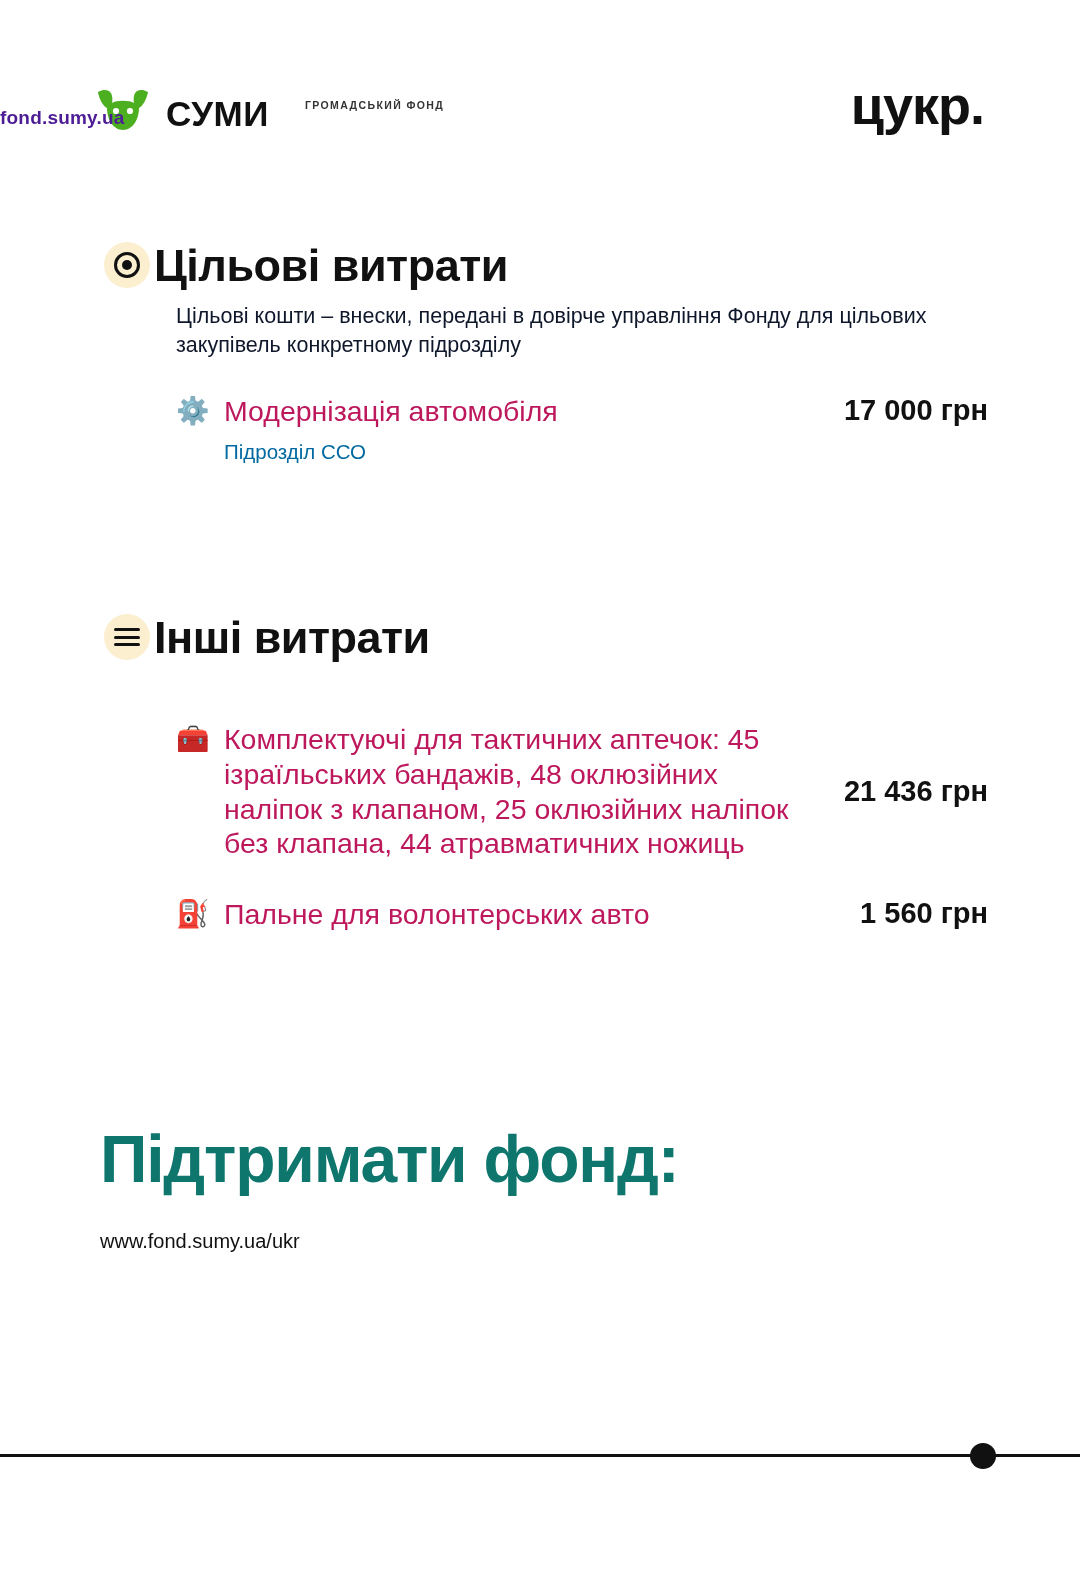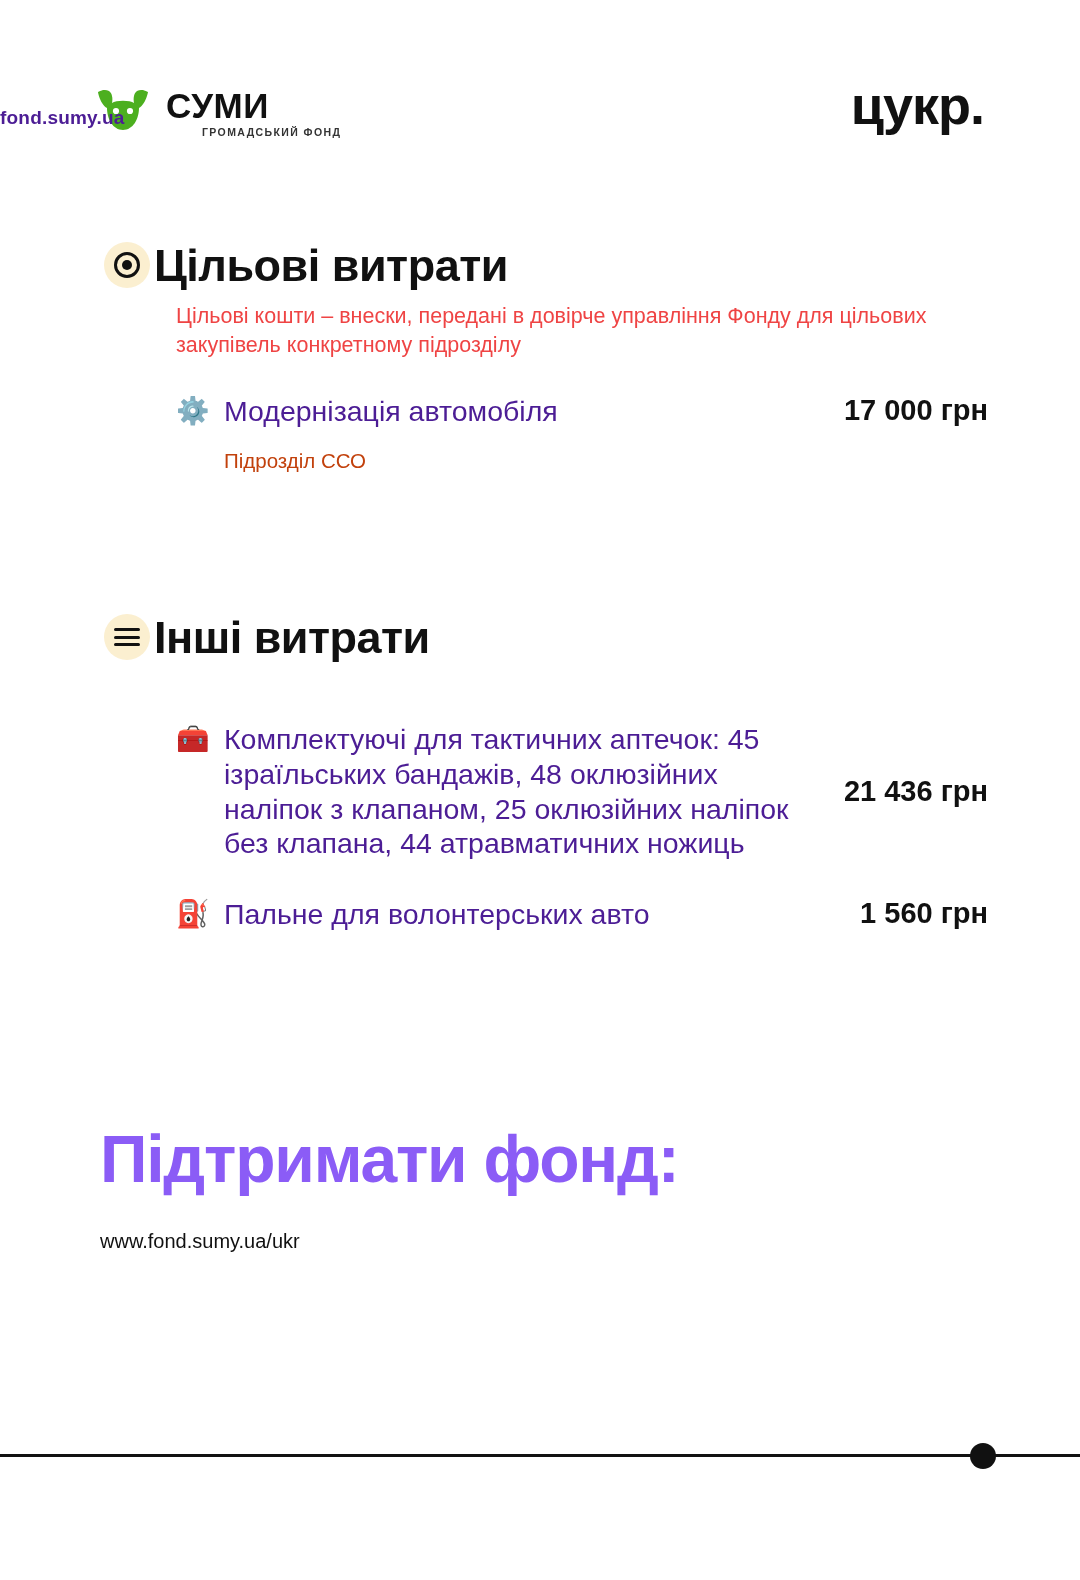--- a/index.html
+++ b/index.html
@@ -35,21 +35,21 @@
     align-items: center;
     gap: 12px;
   }
   .logo-mark {
     width: 62px;
     height: 62px;
     position: relative;
   }
   .logo-text {
     display: flex;
-    flex-direction: column;
+    flex-direction: row;
     justify-content: center;
     line-height: 1;
   }
   .logo-title {
     font-size: 35px;
     font-weight: 700;
     letter-spacing: 0.5px;
     color: #111;
   }
   .logo-sub {
@@ -108,21 +108,21 @@
     font-weight: 800;
     letter-spacing: -0.5px;
     color: #111;
     line-height: 1;
   }
   .section-desc {
     margin-left: 72px;
     margin-top: 14px;
     font-size: 21.5px;
     line-height: 1.35;
-    color: #ef4444;
+    color: #0f172a;
     max-width: 760px;
   }
 
   .item {
     display: flex;
     align-items: flex-start;
     margin-left: 72px;
     margin-top: 24px;
   }
   .item-icon {
@@ -132,26 +132,26 @@
     font-size: 27px;
     line-height: 34px;
     text-align: center;
   }
   .item-body {
     flex: 1 1 auto;
   }
   .item-title {
     font-size: 28.5px;
     line-height: 1.22;
-    color: #4c1d95;
+    color: #be185d;
   }
   .item-sub {
     font-size: 20.5px;
-    color: #c2410c;
-    margin-top: 20px;
+    color: #0369a1;
+    margin-top: 11px;
   }
   .item-amount {
     flex: 0 0 auto;
     font-size: 29px;
     font-weight: 700;
     color: #111;
     text-align: right;
     white-space: nowrap;
     padding-left: 24px;
   }
@@ -160,21 +160,21 @@
   
   .cta {
     position: absolute;
     left: 100px;
     width: 900px;
   }
   .cta-title {
     font-size: 66px;
     font-weight: 800;
     letter-spacing: -1.2px;
-    color: #8b5cf6;
+    color: #0f766e;
     line-height: 1;
   }
   .cta-link {
     margin-top: 38px;
     font-size: 20px;
     color: #111;
   }
 
   
   .footer-rule {

